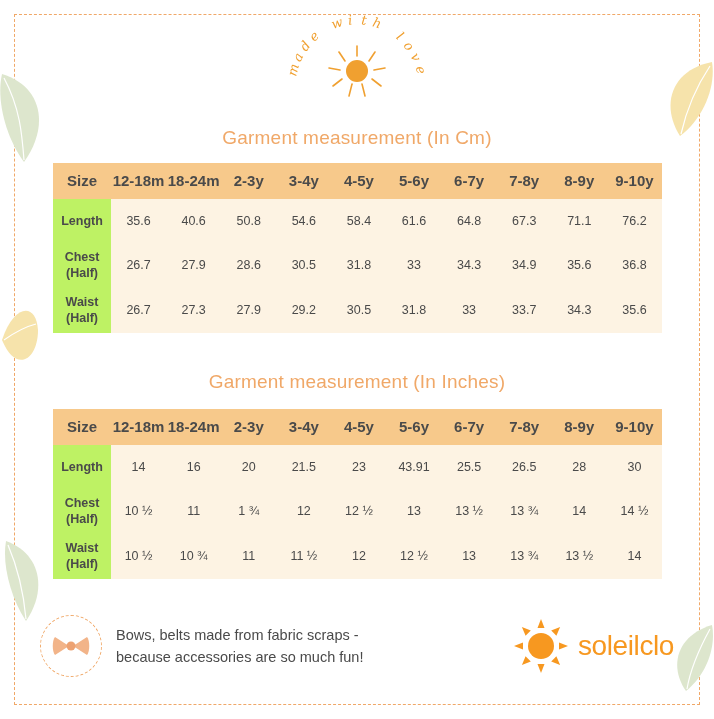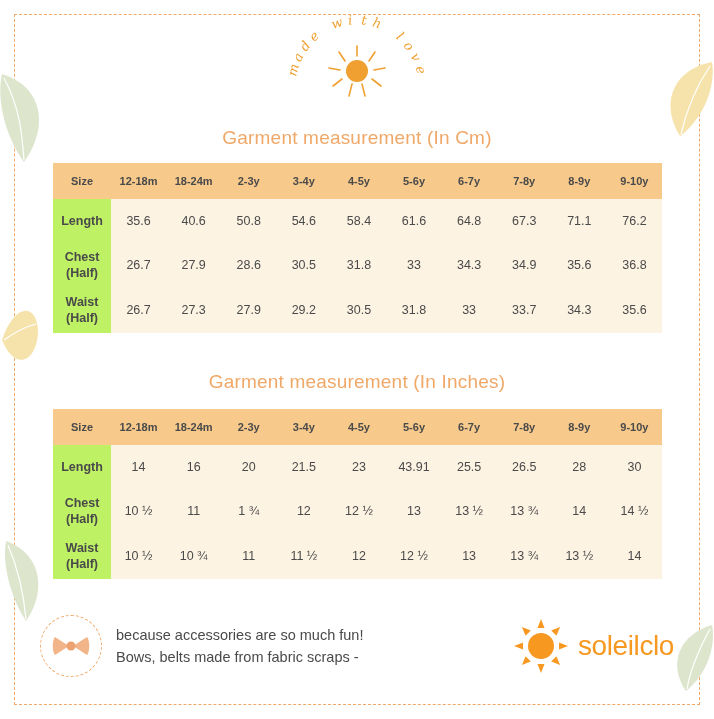--- a/index.html
+++ b/index.html
@@ -108,21 +108,21 @@
     padding: 0;
     height: 37px;
     background: #fdf3e3;
     line-height: 1.15;
   }
   thead th {
     background: #f7c98b;
     font-weight: bold;
     color: #4a4a4a;
     height: 36px;
-    font-size: 11px;
+    font-size: 15px;
   }
   thead th.rowhead-col { background: #f7c98b; }
   tbody th.rowhead {
     background: #bef264;
     font-weight: bold;
     font-size: 12.5px;
     color: #4a4a4a;
   }
   tbody tr:nth-child(1) td { height: 44px; }
   tbody tr:nth-child(2) td, tbody tr:nth-child(3) td { height: 45px; }
@@ -406,22 +406,22 @@
   <div class="footer">
     <div class="footer-left">
       <div class="bow-badge">
         <svg width="40" height="26" viewBox="0 0 40 26">
           <path d="M18 13 L4 4 C 1 7, 1 19, 4 22 Z" fill="#f2b489"></path>
           <path d="M22 13 L36 4 C 39 7, 39 19, 36 22 Z" fill="#f2b489"></path>
           <circle cx="20" cy="13" r="4.5" fill="#eda272"></circle>
         </svg>
       </div>
       <div class="footer-text">
+        <div>Bows, belts made from fabric scraps -</div>
         <div>because accessories are so much fun!</div>
-        <div>Bows, belts made from fabric scraps -</div>
       </div>
     </div>
 
     <div class="brand">
       <svg width="56" height="56" viewBox="0 0 56 56">
         <g fill="#f79820">
           <circle cx="28" cy="28" r="13"></circle>
           <path d="M28 1 L31.5 10 L24.5 10 Z"></path>
           <path d="M28 55 L24.5 46 L31.5 46 Z"></path>
           <path d="M1 28 L10 24.5 L10 31.5 Z"></path>

